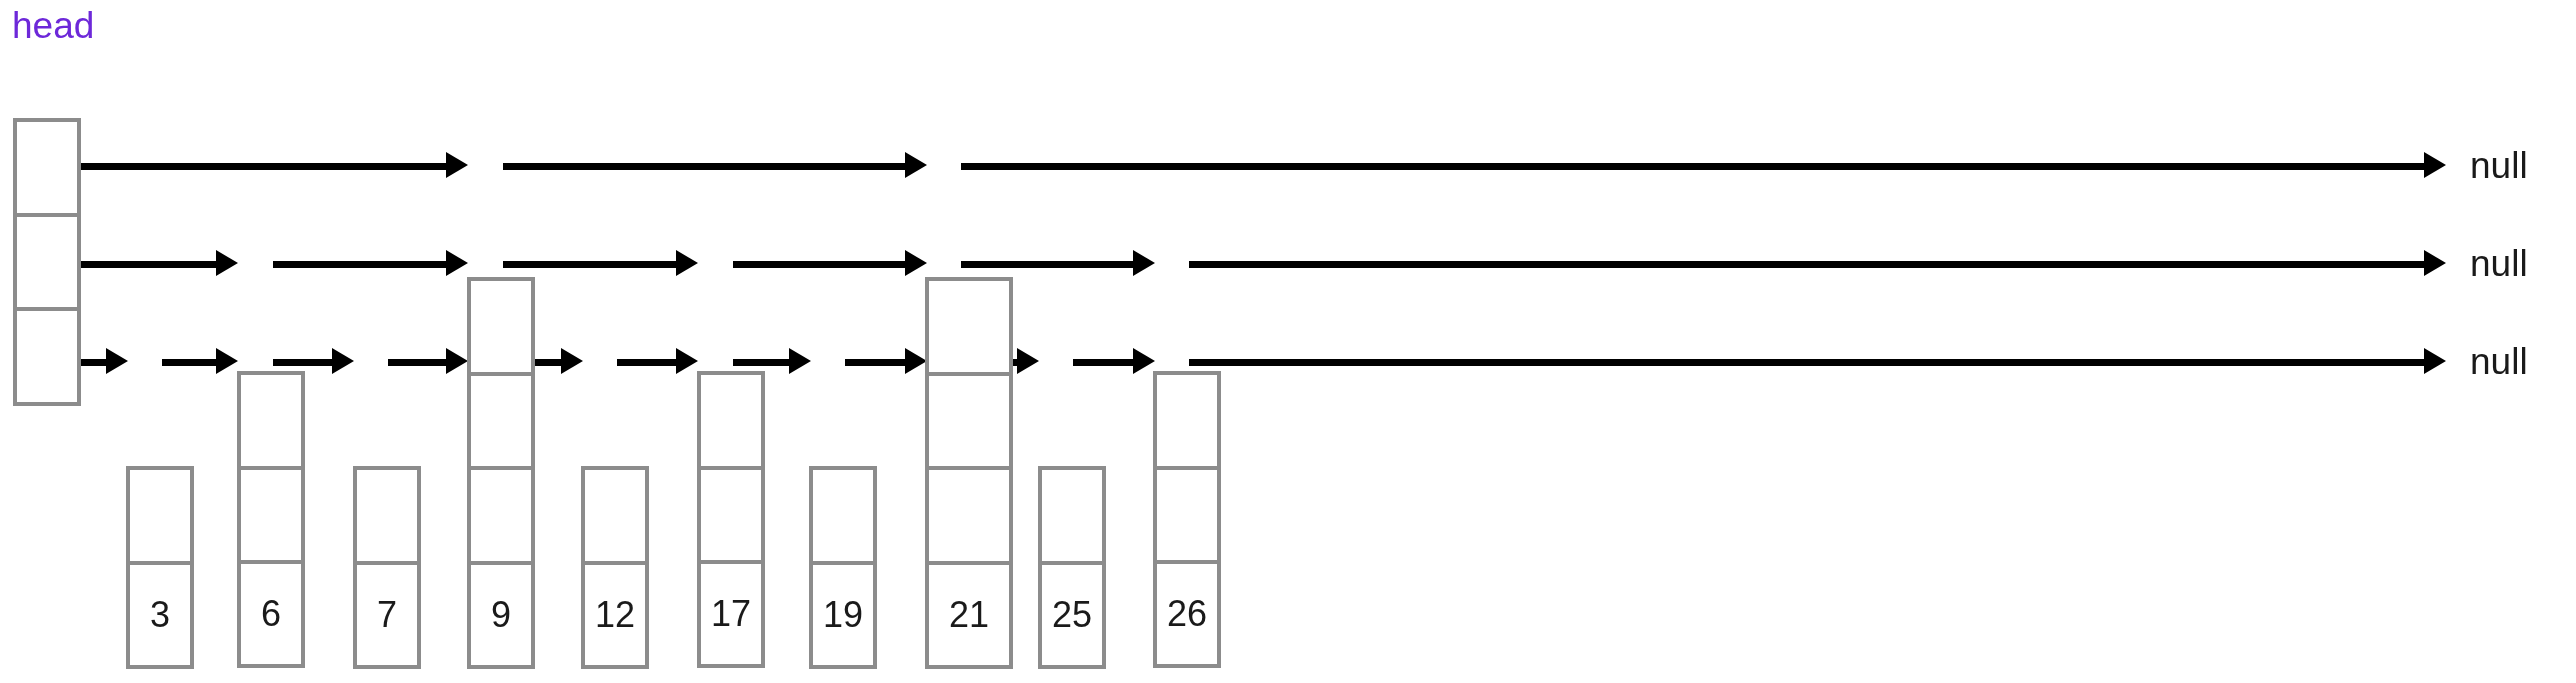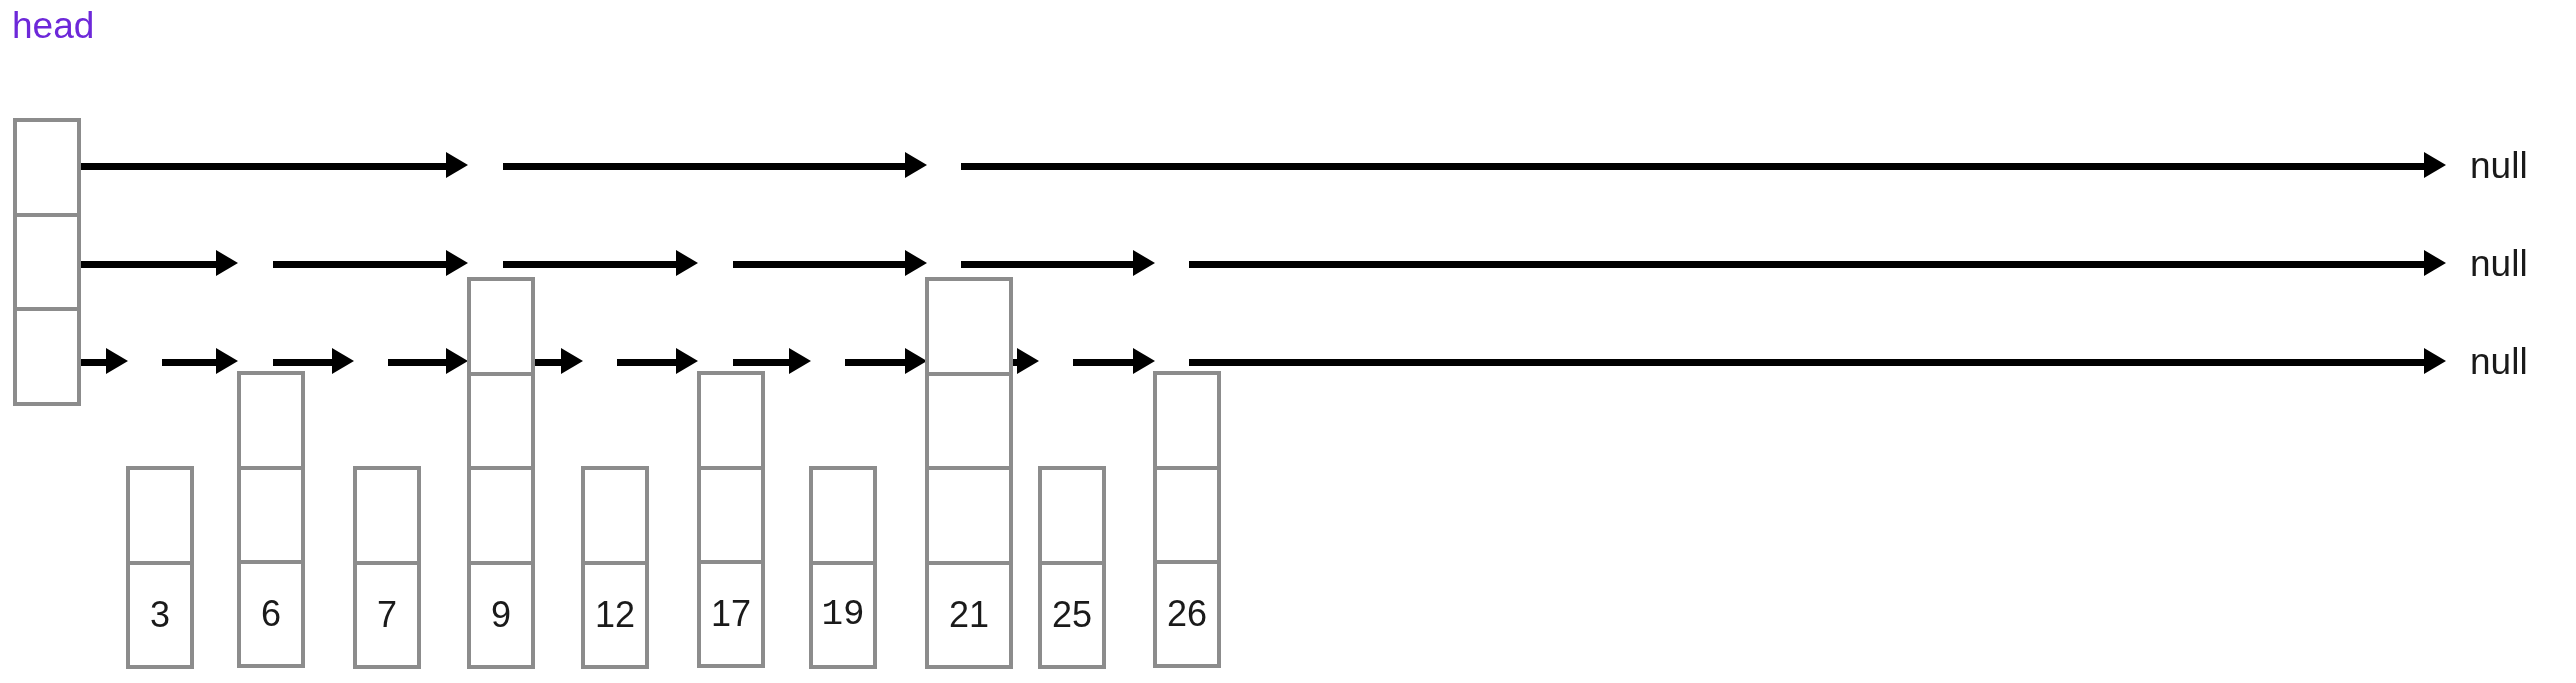--- a/index.html
+++ b/index.html
@@ -150,21 +150,21 @@
       </div>
       <div class="node" style="left: 581px; width: 68px; top: 466px;">
         <div class="cell ptr"></div>
         <div class="cell value">12</div>
       </div>
       <div class="node" style="left: 697px; width: 68px; top: 371px;">
         <div class="cell ptr"></div>
         <div class="cell ptr"></div>
         <div class="cell value">17</div>
       </div>
-      <div class="node" style="left: 809px; width: 68px; top: 466px; font-family: Liberation Mono, monospace;">
+      <div class="node" style="left: 809px; width: 68px; top: 466px;">
         <div class="cell ptr"></div>
         <div class="cell value">19</div>
       </div>
       <div class="node" style="left: 925px; width: 88px; top: 277px;">
         <div class="cell ptr"></div>
         <div class="cell ptr"></div>
         <div class="cell ptr"></div>
         <div class="cell value">21</div>
       </div>
       <div class="node" style="left: 1038px; width: 68px; top: 466px; text-align: right;">

